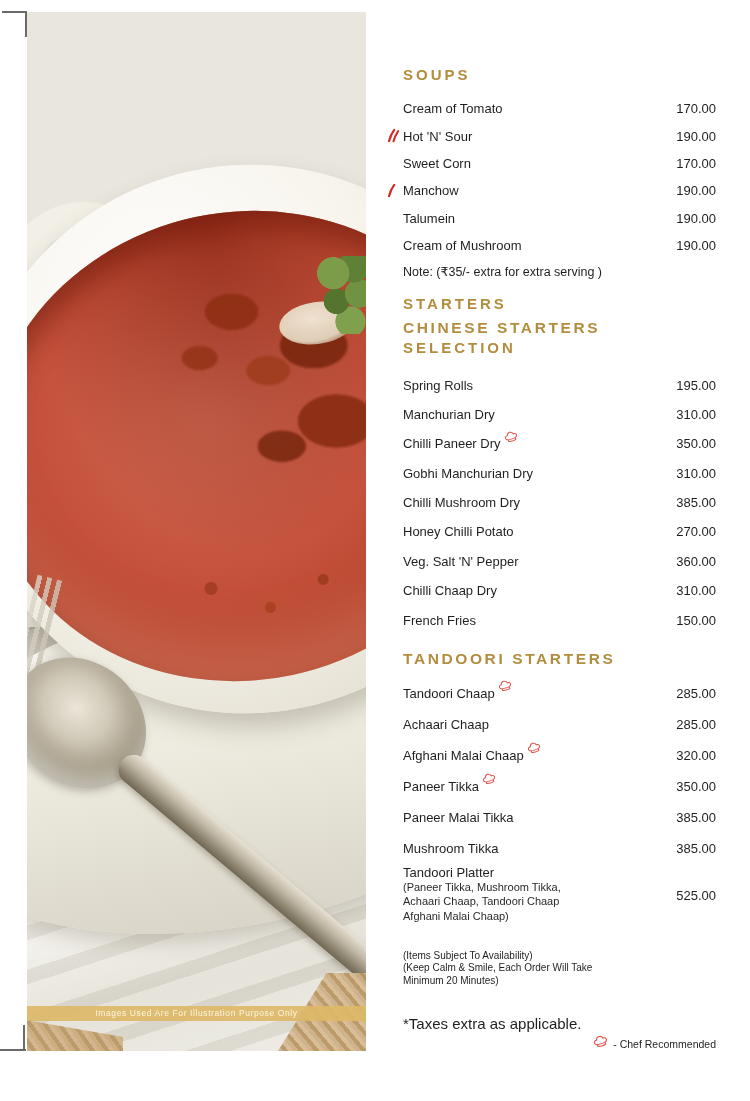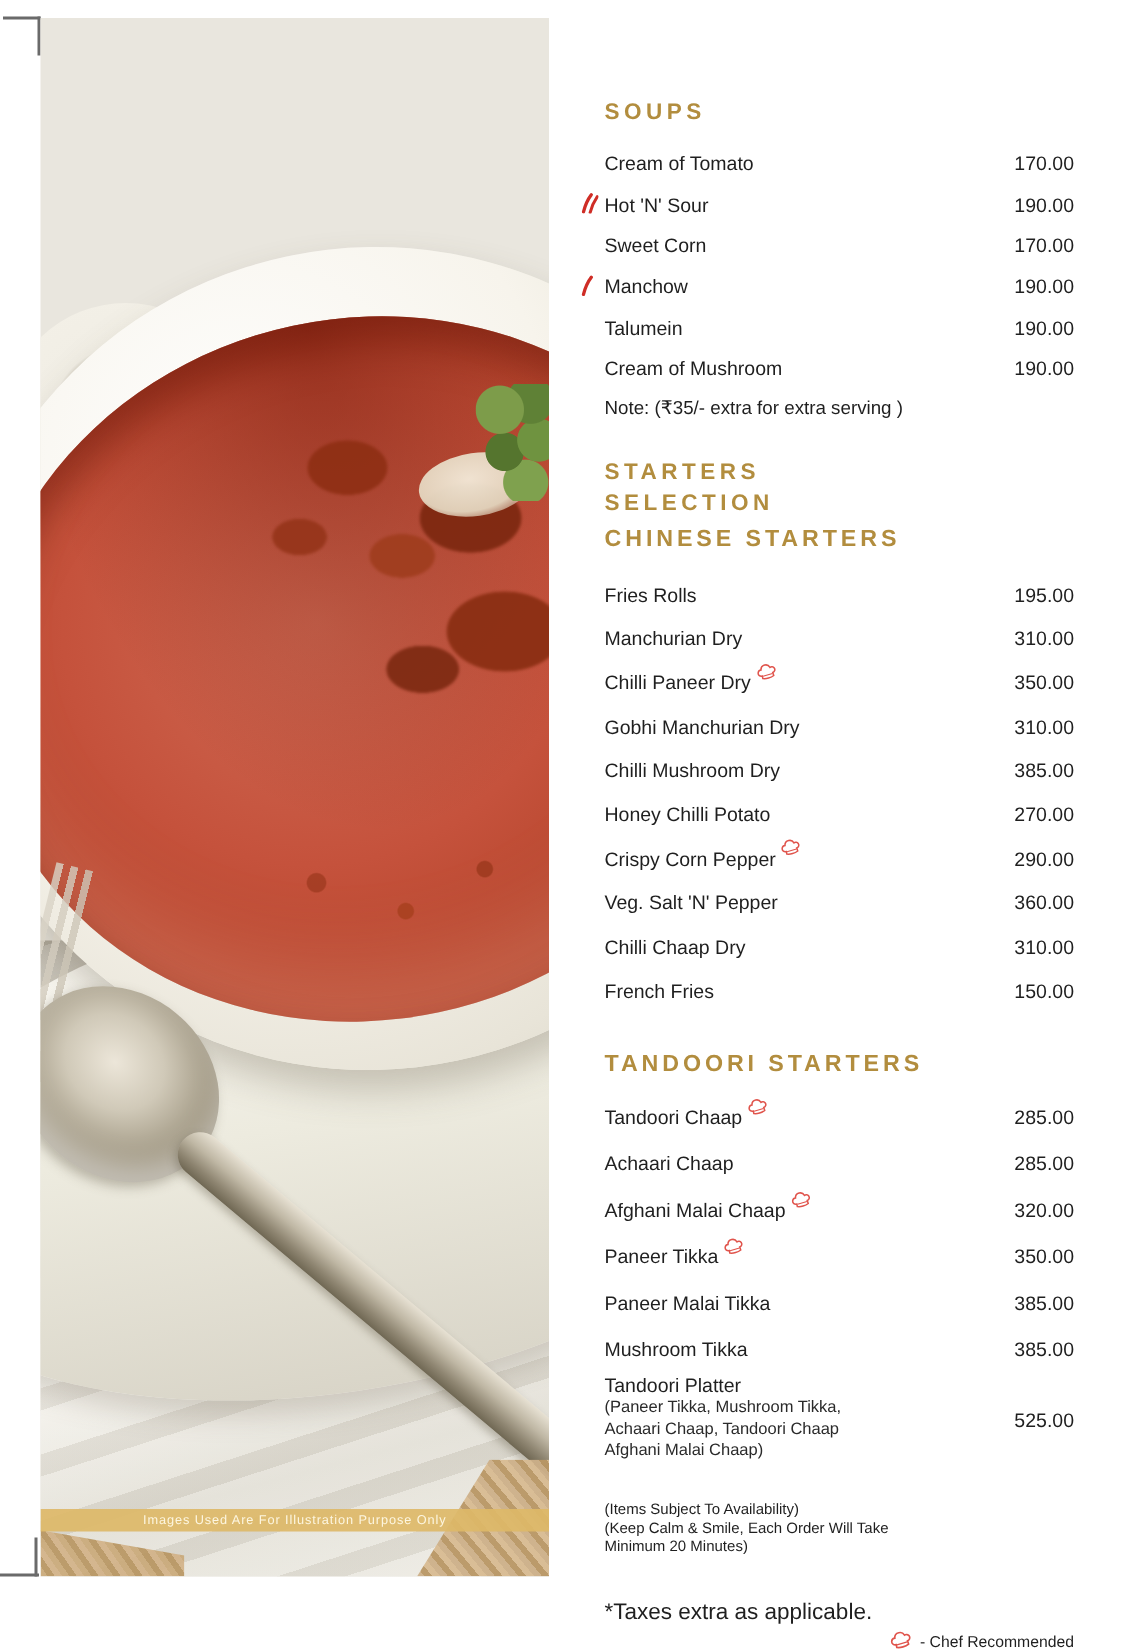--- a/index.html
+++ b/index.html
@@ -104,21 +104,21 @@
   .caption-bar { position:absolute; left:0; right:0; bottom:30px; height:15px; line-height:15px;
     background:rgba(221,184,104,.92); color:#fdf6e0; font-size:8.5px; letter-spacing:.6px; text-align:center; }
 
   
   .menu { position:absolute; left:403px; top:64px; width:313px; color:#1f1f1f; }
 
   .heading { color:#b28d3e; font-weight:bold; }
   .heading.lg { font-size:15px; line-height:21px; letter-spacing:3px; }
   .heading.md { font-size:15.5px; line-height:19px; letter-spacing:2.6px; margin-top:4px; }
 
-  .menu-section + .menu-section { margin-top:25px; }
+  .menu-section + .menu-section { margin-top:14px; }
   .rows { margin-top:10px; }
   .sec-chinese .rows { margin-top:12px; }
   .sec-tandoori .rows { margin-top:10px; }
 
   .item-row { display:flex; justify-content:space-between; align-items:center; font-size:13px; }
   .sec-soups    .item-row { height:27.4px; }
   .sec-chinese  .item-row { height:29.4px; }
   .sec-tandoori .item-row { height:31px; }
   .sec-tandoori .item-row.platter { height:auto; align-items:center; margin-top:1px; }
 
@@ -219,26 +219,26 @@
             <div class="item-name-wrap">
               <span class="item-name">Cream of Mushroom</span>
             </div>
             <span class="item-price">190.00</span>
           </div>
         </div>
         <div class="note">Note: (₹35/- extra for extra serving )</div>
       </div>
       <div class="menu-section sec-chinese">
         <div class="heading lg">STARTERS</div>
+        <div class="heading md">CHINESE STARTERS</div>
         <div class="heading lg">SELECTION</div>
-        <div class="heading md">CHINESE STARTERS</div>
         <div class="rows">
           <div class="item-row">
             <div class="item-name-wrap">
-              <span class="item-name">Fries Rolls</span>
+              <span class="item-name">Spring Rolls</span>
             </div>
             <span class="item-price">195.00</span>
           </div>
           <div class="item-row">
             <div class="item-name-wrap">
               <span class="item-name">Manchurian Dry</span>
             </div>
             <span class="item-price">310.00</span>
           </div>
           <div class="item-row">
@@ -265,34 +265,20 @@
             <div class="item-name-wrap">
               <span class="item-name">Chilli Mushroom Dry</span>
             </div>
             <span class="item-price">385.00</span>
           </div>
           <div class="item-row">
             <div class="item-name-wrap">
               <span class="item-name">Honey Chilli Potato</span>
             </div>
             <span class="item-price">270.00</span>
-          </div>
-          <div class="item-row">
-            <div class="item-name-wrap">
-              <span class="item-name">Crispy Corn Pepper</span>
-              <span class="chef-icon">
-                <svg width="14" height="12" viewBox="0 0 16 14">
-                  <g fill="none" stroke="#e0544c" stroke-width="1.2" transform="rotate(-14 8 7)">
-                    <path d="M4.1,9.3 C2.2,9.3 1,7.8 1.5,6.2 C1.9,5 3,4.3 4.2,4.5 C4.5,2.7 6,1.4 7.9,1.4 C9.6,1.4 11,2.5 11.5,4.1 C12.7,3.6 14.1,4.2 14.6,5.4 C15.2,6.9 14.2,8.4 12.6,8.6 L12.8,11 C12.8,11 11,11.9 8.4,12 C5.8,12.1 4,11.3 4,11.3 Z"></path>
-                    <path d="M4.6,9.6 L12.2,9.2" stroke-width="0.9"></path>
-                  </g>
-                </svg>
-              </span>
-            </div>
-            <span class="item-price">290.00</span>
           </div>
           <div class="item-row">
             <div class="item-name-wrap">
               <span class="item-name">Veg. Salt 'N' Pepper</span>
             </div>
             <span class="item-price">360.00</span>
           </div>
           <div class="item-row">
             <div class="item-name-wrap">
               <span class="item-name">Chilli Chaap Dry</span>

